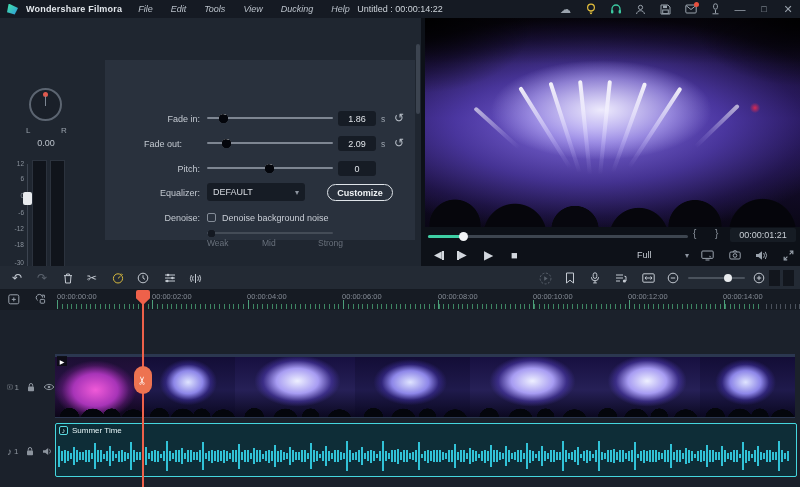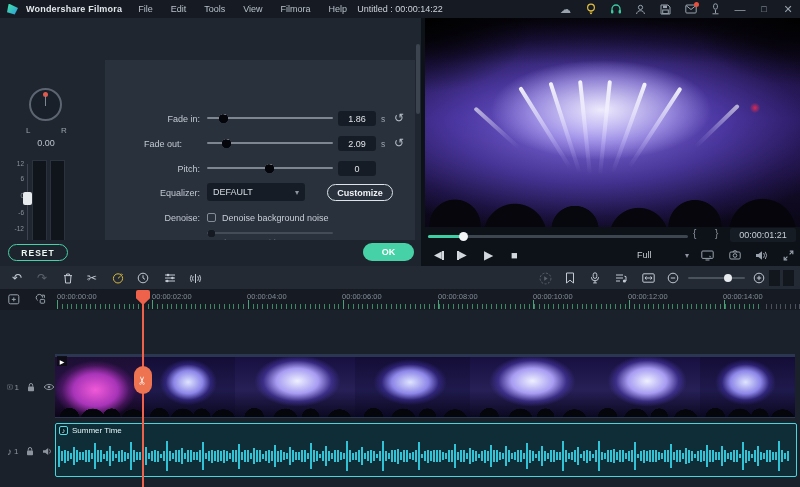--- a/index.html
+++ b/index.html
@@ -6,21 +6,21 @@
   html,body { background:#000; }
   body { font-family:"Liberation Sans", sans-serif; }
   #app { position:relative; width:800px; height:487px; background:#161b24; overflow:hidden; color:#c6ccd4; }
   svg { display:block; }
   .ic { color:#9aa3ad; }
 
   
   #titlebar { position:absolute; left:0; top:0; width:800px; height:18px; background:#151a23; display:flex; align-items:center; z-index:50; }
   #logo { width:11px; height:11px; margin-left:7px; background:linear-gradient(135deg,#3fd6b0 20%,#2f9fd8 90%); clip-path:polygon(15% 0,100% 40%,70% 100%,0 80%); }
   #brand { font-size:9px; font-weight:bold; color:#e3e7ec; margin-left:8px; letter-spacing:.2px; }
-  #menus { display:flex; margin-left:16px; gap:18px; font-size:9px; color:#b9c0c9; }
+  #menus { display:flex; margin-left:16px; gap:18px; font-size:9px; color:#b9c0c9;font-style:italic; }
   #menus span { cursor:default; }
   #wintitle { position:absolute; left:50%; transform:translateX(-50%); font-size:9px; color:#cdd3da; }
   #tb-icons { position:absolute; right:0; top:0; height:18px; display:flex; align-items:center; }
   .tbi { width:25px; height:18px; display:flex; align-items:center; justify-content:center; position:relative; }
   .tbi.win { width:24px; }
   .glyph { font-size:11px; line-height:1; }
   .baddot { position:absolute; top:2px; right:4px; width:5px; height:5px; border-radius:50%; background:#e8503e; }
 
   
   #left-panel { position:absolute; left:0; top:18px; width:421px; height:248px; background:#1f2630; }
@@ -158,21 +158,21 @@
 <div id="app">
 
   <div id="titlebar">
     <div id="logo"></div>
     <div id="brand">Wondershare Filmora</div>
     <div id="menus">
       <span>File</span>
       <span>Edit</span>
       <span>Tools</span>
       <span>View</span>
-      <span>Filmora</span>
+      <span>Ducking</span>
       <span>Help</span>
     </div>
     <div id="wintitle">Untitled : 00:00:14:22</div>
     <div id="tb-icons">
       <div class="tbi">
           <span class="glyph ic">☁</span>
         </div>
       <div class="tbi">
         <svg width="10" height="12" viewBox="0 0 10 12">
             <circle cx="5" cy="4.5" r="3.4" fill="none" stroke="#e0bd3c" stroke-width="1.2"></circle>
@@ -297,24 +297,20 @@
         <span style="left:318px; top:196px;">Strong</span>
       </div>
 
       <span class="rlabel" style="left:125px; top:224px;">Ducking:</span>
       <div class="checkbox" style="left:207px; top:224px;"></div>
       <span class="cb-label" style="left:222px; top:224px;">Lower the volume of other clips</span>
 
       <div id="panel-scroll"></div>
     </div>
 
-    <div id="panel-footer">
-      <div id="reset-btn">RESET</div>
-      <div id="ok-btn">OK</div>
-    </div>
   </div>
 
   <div id="preview">
     <div id="preview-img">
       <div class="beam" style="left:118px; transform:rotate(-32deg);"></div>
       <div class="beam" style="left:138px; transform:rotate(-18deg);"></div>
       <div class="beam" style="left:158px; transform:rotate(-6deg);"></div>
       <div class="beam" style="left:178px; transform:rotate(6deg);"></div>
       <div class="beam" style="left:202px; transform:rotate(20deg);"></div>
       <div class="beam" style="left:228px; transform:rotate(33deg);"></div>

